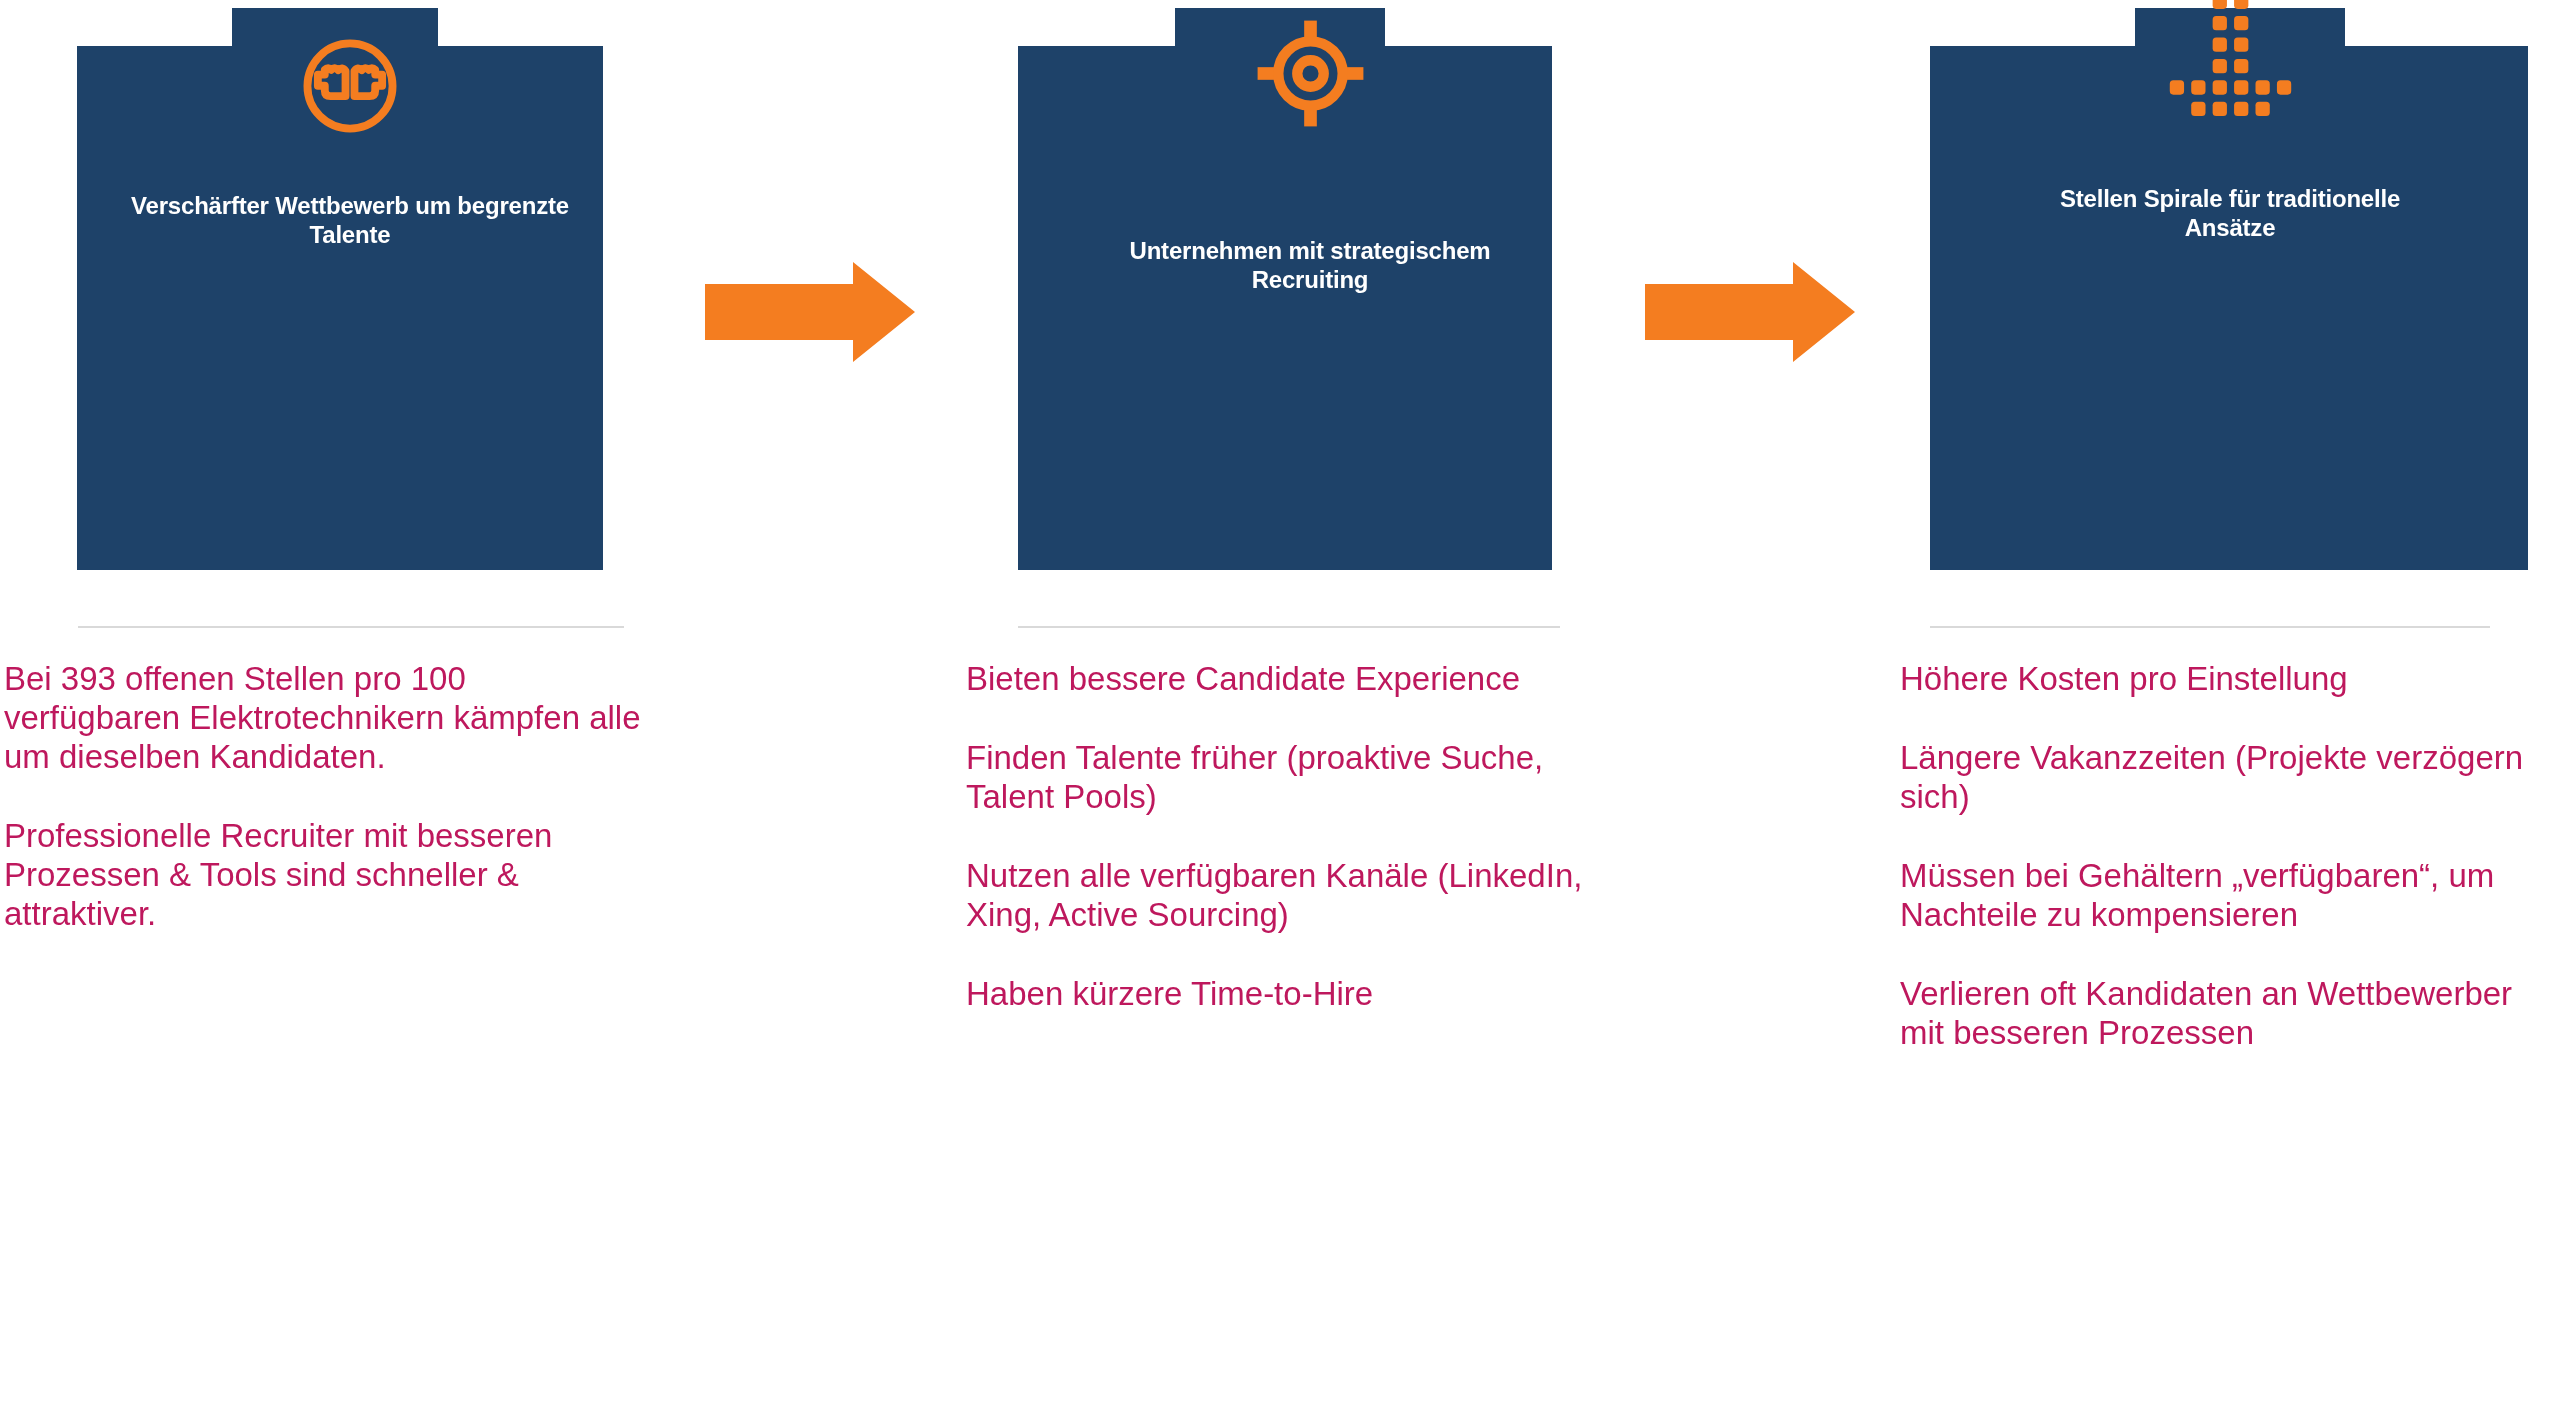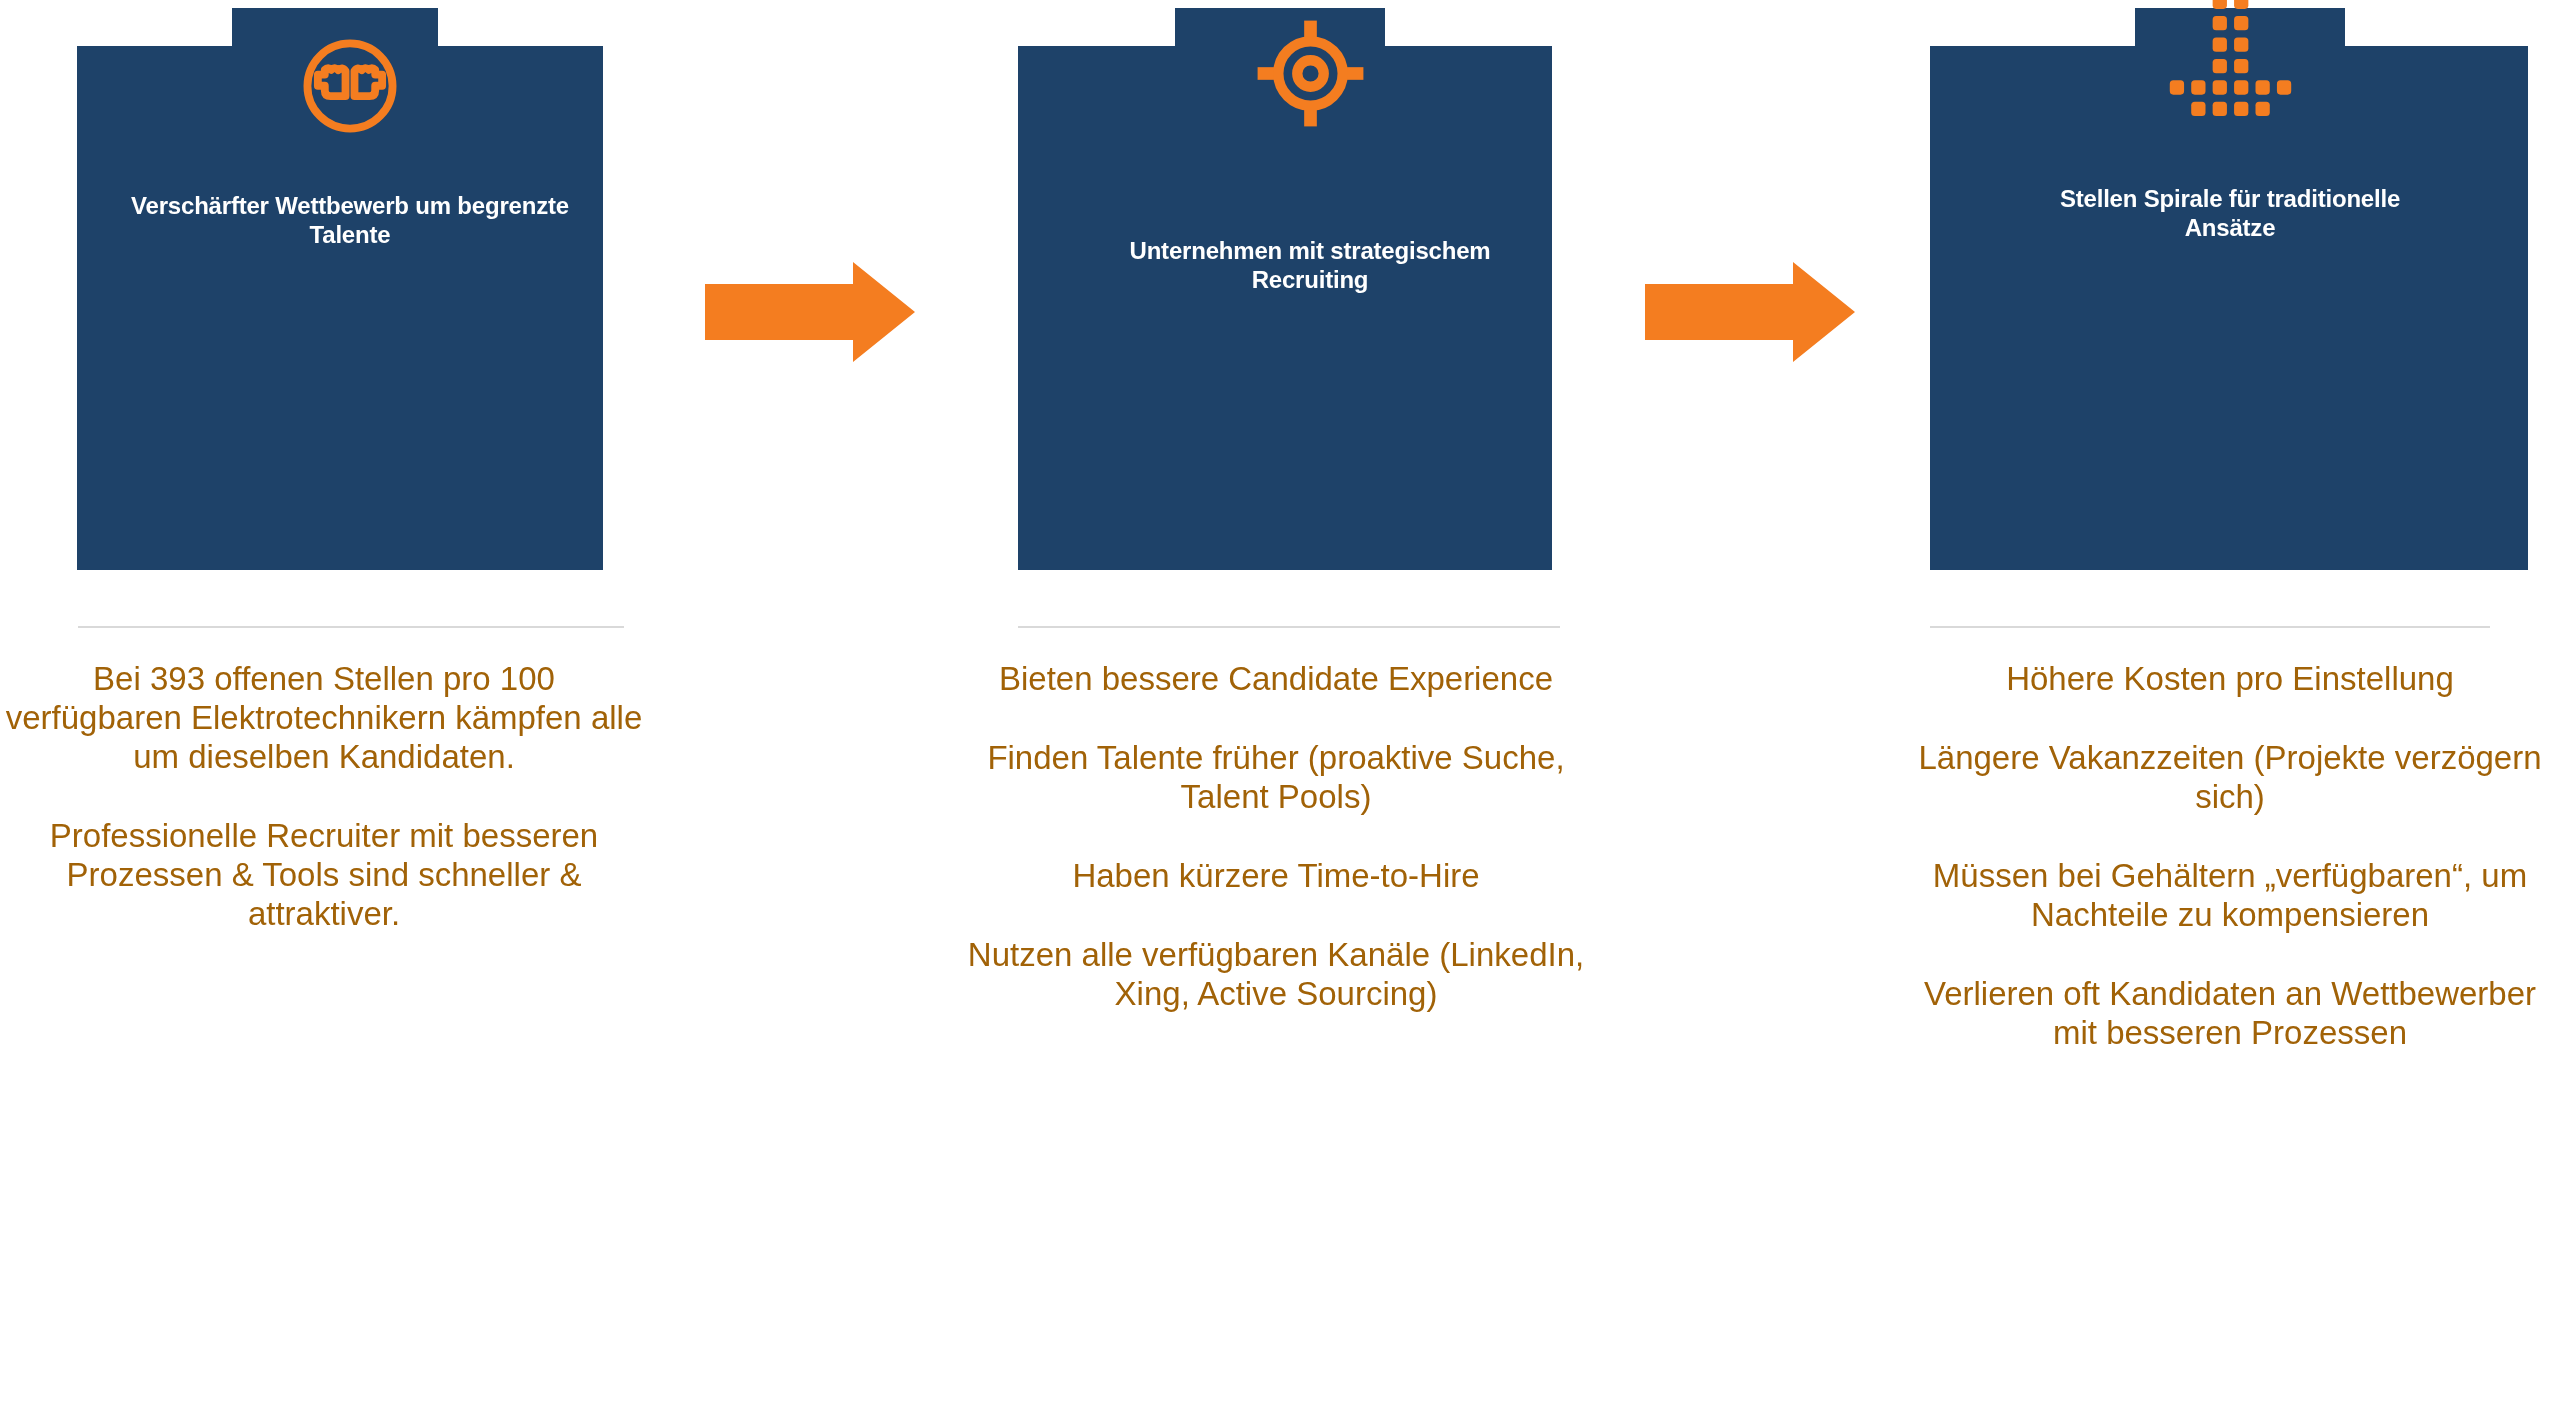--- a/index.html
+++ b/index.html
@@ -95,24 +95,24 @@
     background: #d9d9d9;
   }
   .col-1 .divider { left: 78px;  width: 546px; top: 626px; }
   .col-2 .divider { left: 58px;  width: 542px; top: 626px; }
   .col-3 .divider { left: 30px;  width: 560px; top: 626px; }
 
   
   .bullets {
     position: absolute;
     top: 660px;
-    color: #a16207;
+    color: #be185d;
     font-size: 33px;
     line-height: 1.18;
-    text-align: center;
+    text-align: left;
   }
   .col-1 .bullets { left: 4px;  width: 640px; }
   .col-2 .bullets { left: 6px;  width: 620px; }
   .col-3 .bullets { left: 0px;  width: 660px; }
 
   .bullet {
     margin: 0 0 40px 0;
   }
   .bullet:last-child { margin-bottom: 0; }
 
@@ -187,22 +187,22 @@
       </div>
 
       <div class="card-heading">Unternehmen mit strategischem Recruiting</div>
     </div>
 
     <div class="divider"></div>
 
     <div class="bullets">
       <p class="bullet">Bieten bessere Candidate Experience</p>
       <p class="bullet">Finden Talente früher (proaktive Suche, Talent Pools)</p>
+      <p class="bullet">Nutzen alle verfügbaren Kanäle (LinkedIn, Xing, Active Sourcing)</p>
       <p class="bullet">Haben kürzere Time-to-Hire</p>
-      <p class="bullet">Nutzen alle verfügbaren Kanäle (LinkedIn, Xing, Active Sourcing)</p>
     </div>
   </div>
 
   <div class="arrow arrow-2">
     <svg class="icon-svg" width="210" height="100" viewBox="0 0 210 100" aria-hidden="true">
       <polygon points="0,22 148,22 148,0 210,50 148,100 148,78 0,78" fill="#f47d20"></polygon>
     </svg>
   </div>
 
   <div class="column col-3">

